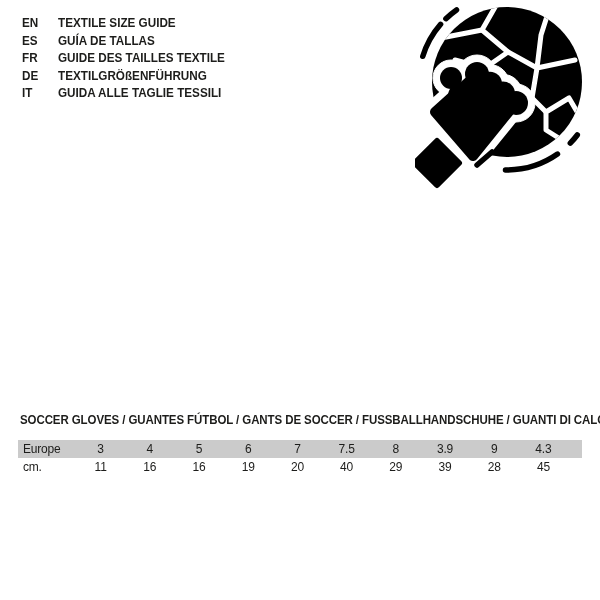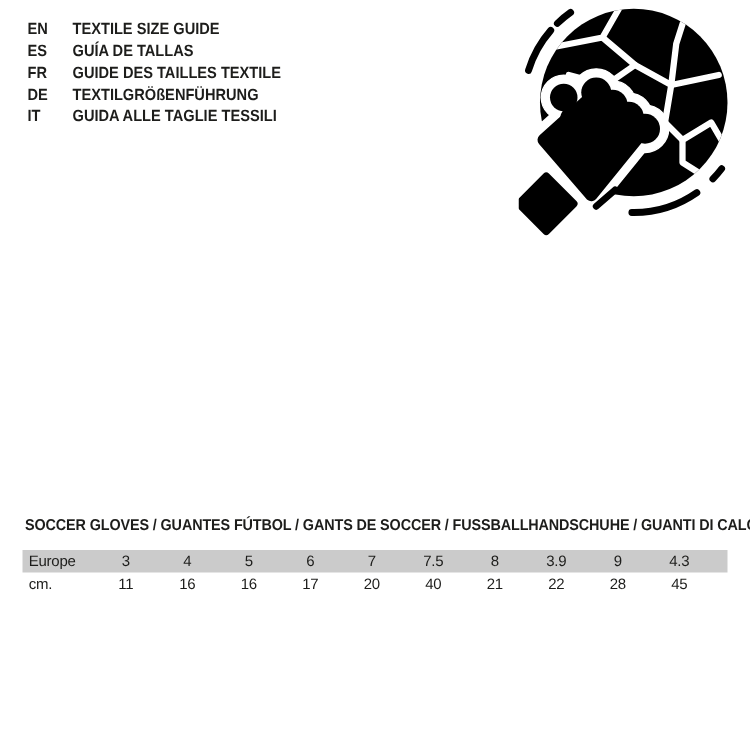--- a/index.html
+++ b/index.html
@@ -135,22 +135,22 @@
     <div class="cell">3.9</div>
     <div class="cell">9</div>
     <div class="cell">4.3</div>
     <div class="cell"></div>
   </div>
   <div class="size-row">
     <div class="cell label">cm.</div>
     <div class="cell">11</div>
     <div class="cell">16</div>
     <div class="cell">16</div>
-    <div class="cell">17</div>
+    <div class="cell">19</div>
     <div class="cell">20</div>
     <div class="cell">40</div>
-    <div class="cell">21</div>
-    <div class="cell">22</div>
+    <div class="cell">29</div>
+    <div class="cell">39</div>
     <div class="cell">28</div>
     <div class="cell">45</div>
     <div class="cell"></div>
   </div>
 </div>
 
 </body></html>

